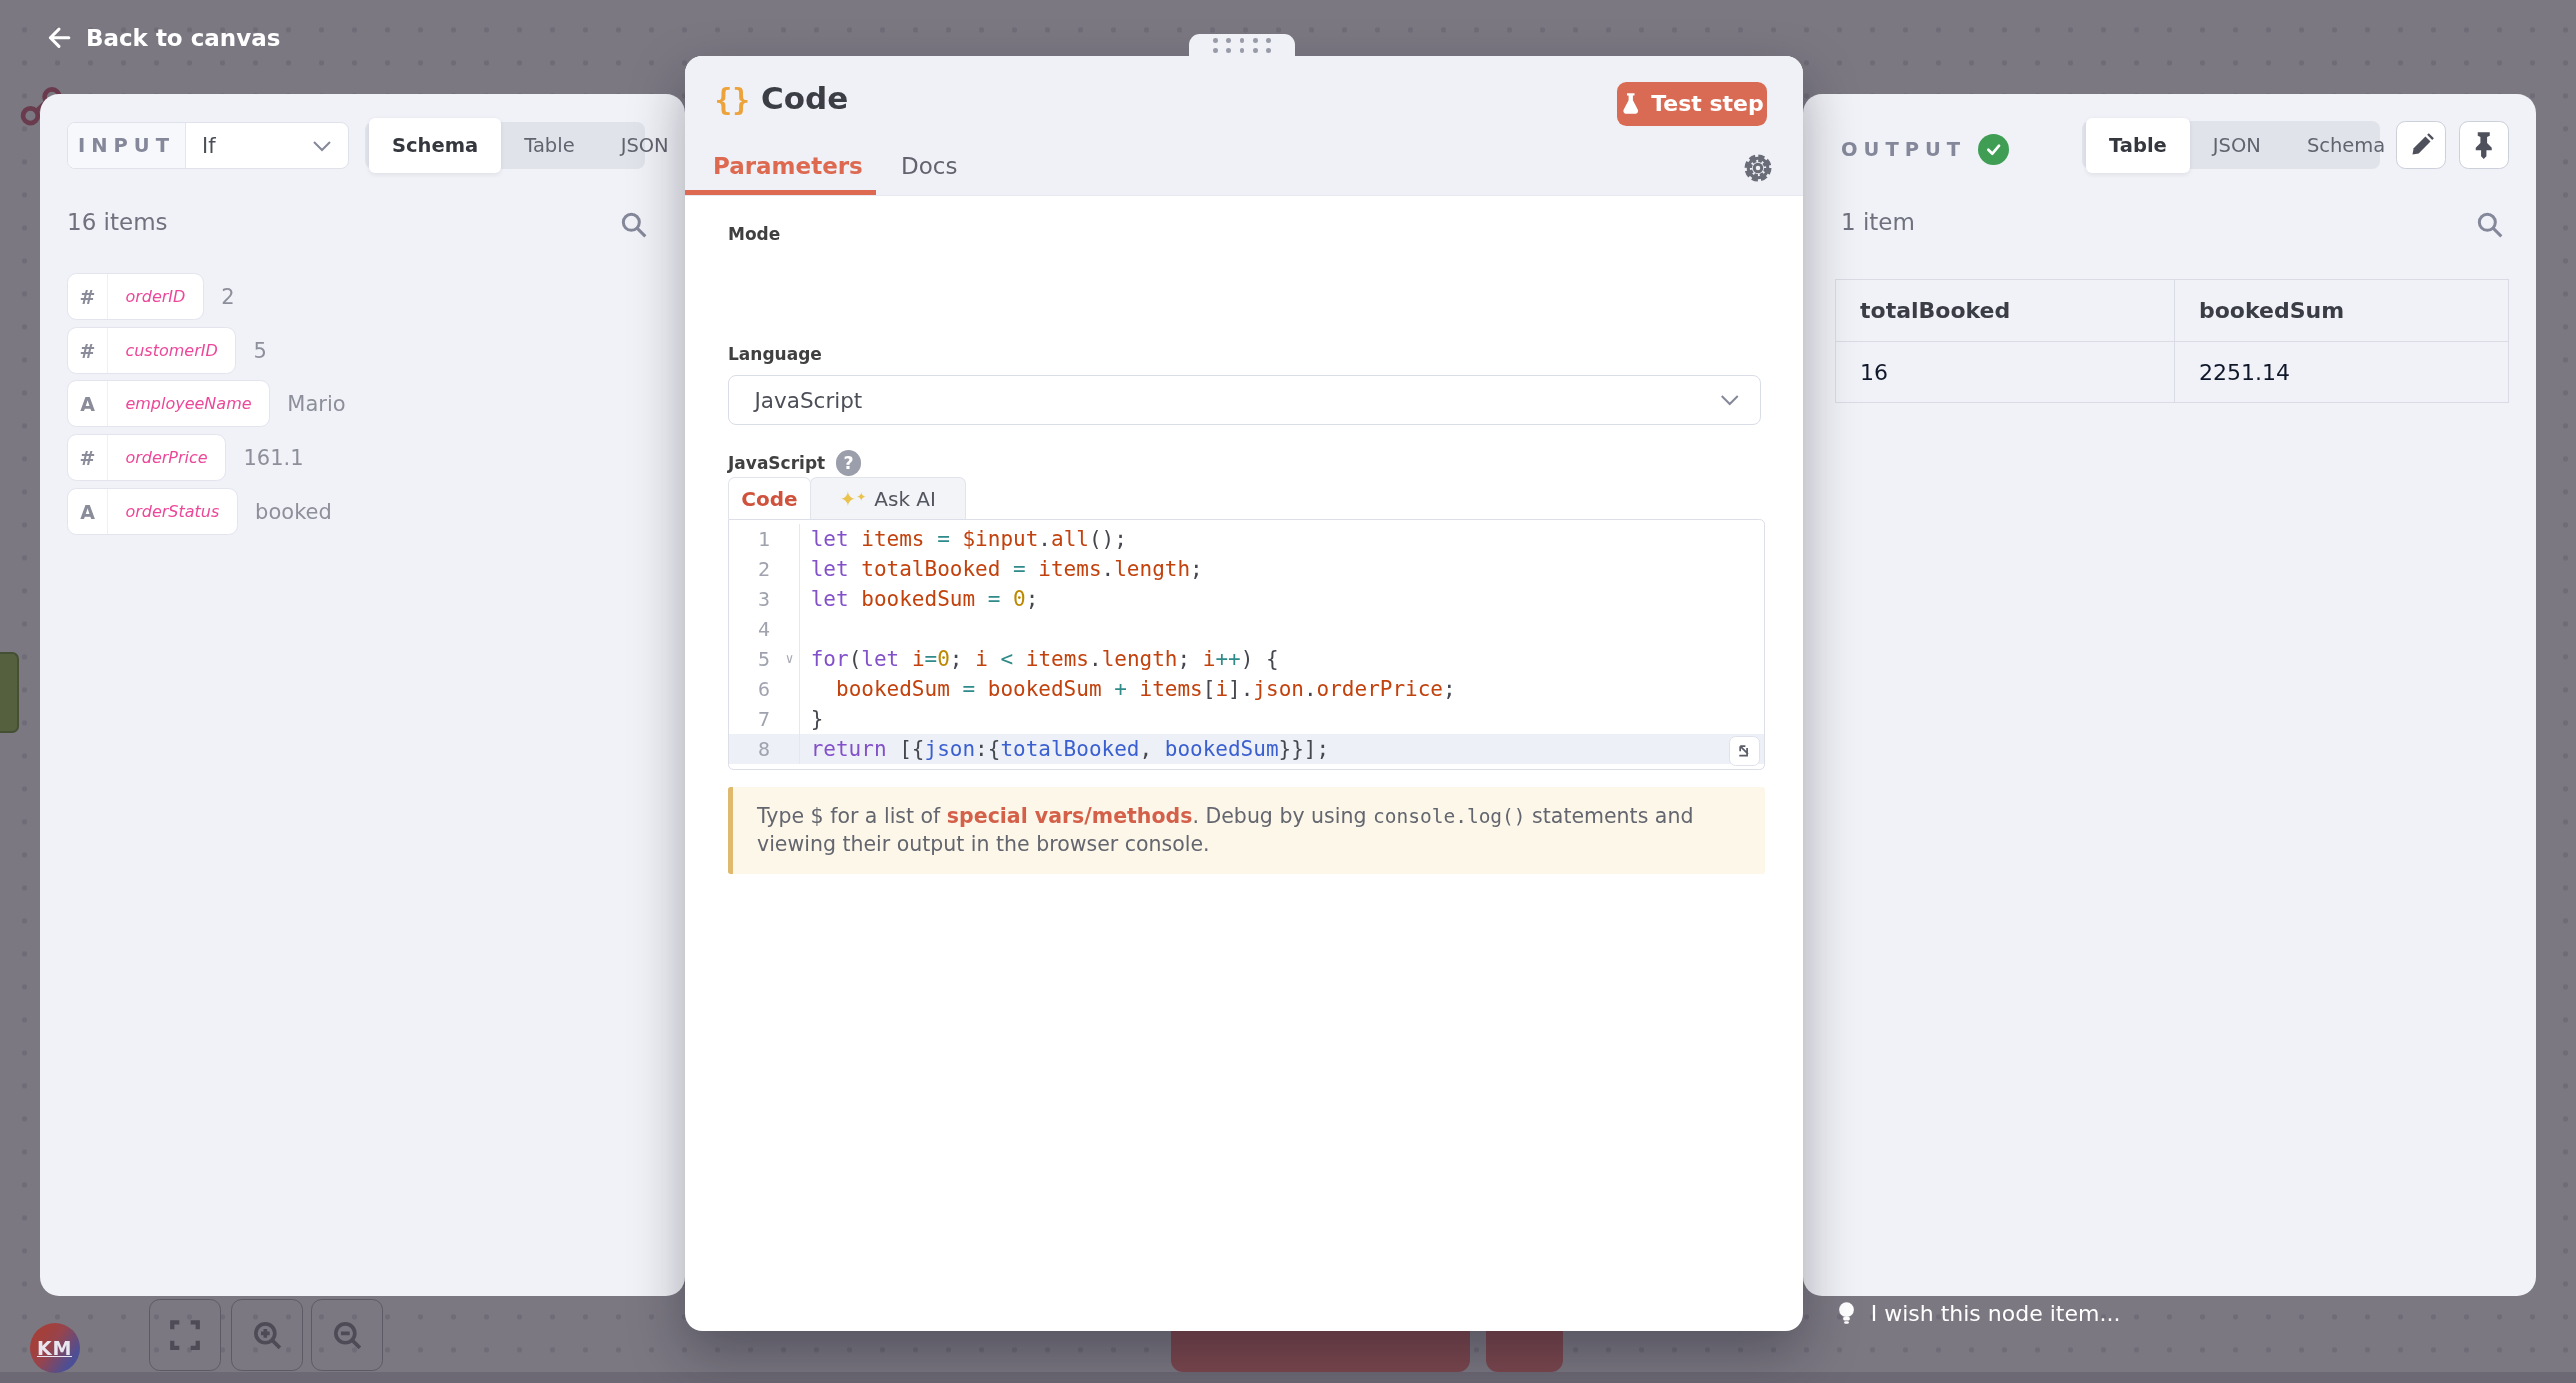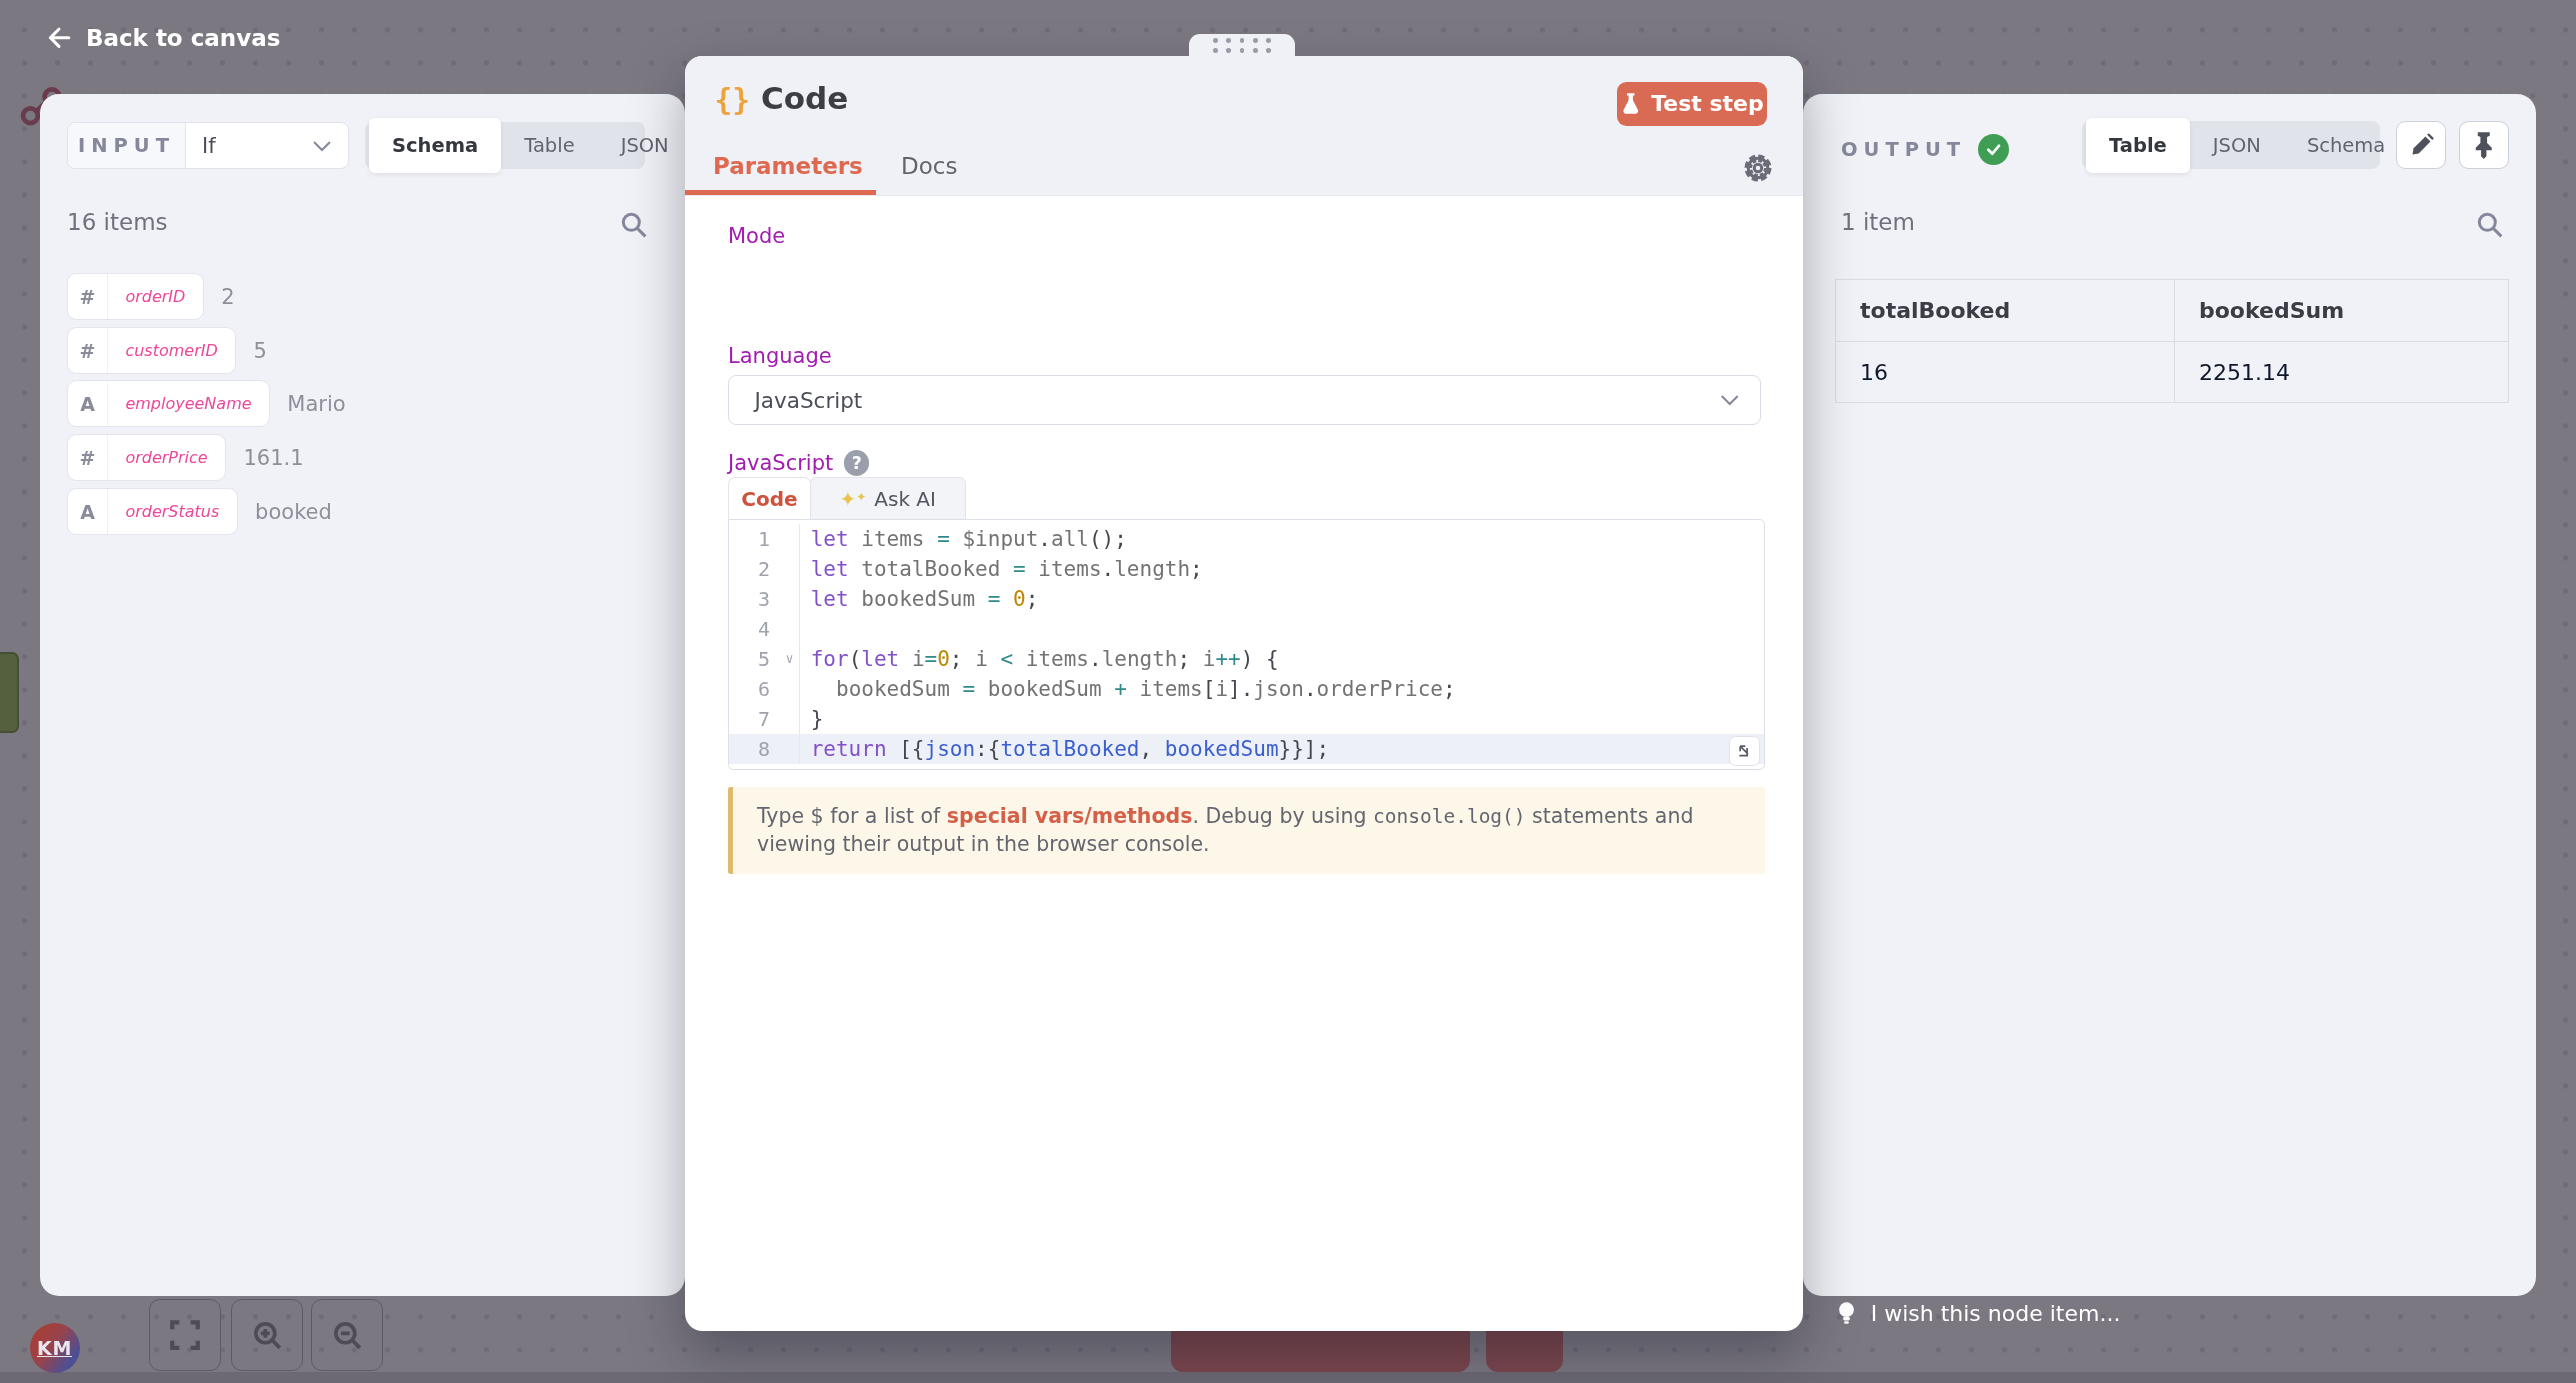--- a/index.html
+++ b/index.html
@@ -53,37 +53,37 @@
   .handle .r{display:flex;gap:8.7px;}
   .handle .dot{width:4.7px;height:4.7px;border-radius:50%;background:#989ba8;}
   .modal-header{position:absolute;left:0;top:0;width:1118px;height:140px;background:#f0f1f6;border-radius:17.4px 17.4px 0 0;border-bottom:1.3px solid #e7e9f0;box-sizing:border-box;}
   .braces{font-family:"DejaVu Sans Mono",monospace;font-size:29.5px;font-weight:700;color:#eda33c;}
   .node-title{font-size:31px;font-weight:600;color:#3c3e45;}
   .test-btn{position:absolute;left:932px;top:25.5px;width:150px;height:44px;background:#d96a54;border-radius:9.4px;display:flex;align-items:center;justify-content:center;gap:9.4px;color:#fff;font-size:22px;font-weight:600;cursor:pointer;}
   .mtab{position:absolute;font-size:23px;cursor:pointer;}
   .mtab.active{color:#dd6a50;font-weight:600;}
   .mtab.idle{color:#61646e;}
   .underline{position:absolute;left:0;top:134px;width:191px;height:5.4px;background:#dd6a50;}
-  .field-label{position:absolute;font-size:21px;color:#a21caf;}
+  .field-label{position:absolute;font-size:17px;color:#404040;font-weight:bold;}
   .select{position:absolute;height:50px;background:#fff;border:1.3px solid #d9dde6;border-radius:8px;display:flex;align-items:center;justify-content:space-between;padding:0 20px 0 25.5px;font-size:21.5px;color:#4c4f58;box-sizing:border-box;cursor:pointer;}
   .help{display:inline-flex;width:25.5px;height:25.5px;border-radius:50%;background:#9b9eab;color:#fff;font-size:17.4px;font-weight:700;align-items:center;justify-content:center;margin-left:10.7px;}
   
   .etab{height:42px;display:flex;align-items:center;justify-content:center;gap:8px;border:1.3px solid #e2e4ec;border-bottom:none;border-radius:6.7px 6.7px 0 0;box-sizing:border-box;font-size:20px;cursor:pointer;}
   .etab.code{width:83px;background:#fff;color:#cf523c;font-weight:700;position:relative;z-index:2;}
   .etab.ask{width:156px;background:#f3f4f8;color:#53565f;margin-left:-1.3px;}
   .spark{color:#e9c34d;font-size:20px;}
   
   #editor{position:absolute;left:43px;top:463px;width:1037px;height:251px;border:1.3px solid #dcdfe8;border-radius:0 5.4px 5.4px 5.4px;box-sizing:border-box;background:#fff;overflow:hidden;padding-top:4px;}
   .code-row{display:flex;height:30px;align-items:center;font-family:"DejaVu Sans Mono",monospace;font-size:21px;}
   .code-row.active{background:#edf0f6;}
   .gut{width:70px;flex:0 0 70px;text-align:center;color:#a0a3ae;font-size:20px;position:relative;border-right:1.3px solid #e6e8ef;align-self:stretch;display:flex;align-items:center;justify-content:center;}
   .gut .fold{position:absolute;right:5.4px;top:6.7px;font-size:13.4px;color:#a6a9b4;}
   .ct{white-space:pre;padding-left:10.7px;}
   .tk-kw{color:#8250c9;}
-  .tk-vr{color:#737373;margin-top:29px;}
+  .tk-vr{color:#c2410c;margin-top:29px;}
   .tk-op{color:#2f8a8a;}
   .tk-num{color:#bd8700;}
   .tk-pn{color:#45474f;}
   .tk-pr{color:#3a5fd0;}
   .tk-tx{color:#45474f;}
   .expand-btn{position:absolute;right:4px;bottom:3.4px;width:31px;height:29.5px;background:#fff;border:1.3px solid #dfe2ea;border-radius:6.7px;display:flex;align-items:center;justify-content:center;box-sizing:border-box;cursor:pointer;}
   
   .hint{position:absolute;left:43px;top:731px;width:1037px;box-sizing:border-box;background:#fcf7e9;border-left:5.4px solid #dfb96d;border-radius:2.7px;padding:16px 24px;font-size:20.5px;color:#63666f;line-height:27.5px;}
   .hint .lnk{color:#d4604a;font-weight:600;}
   .hint .mono{font-family:"DejaVu Sans Mono",monospace;font-size:19.5px;}

